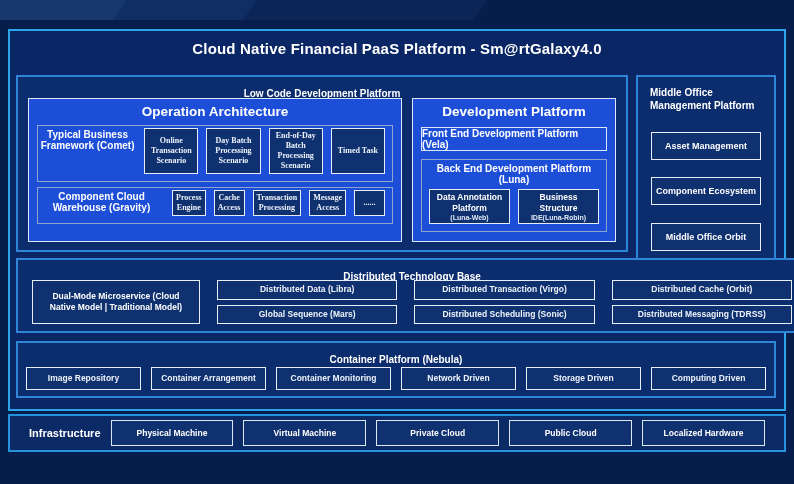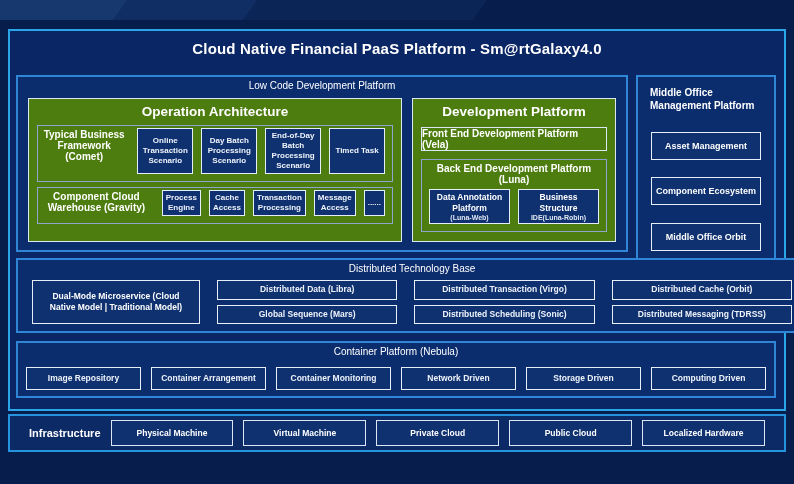--- a/index.html
+++ b/index.html
@@ -16,39 +16,39 @@
   .shape2 { position:absolute; left:120px; top:0; width:170px; height:20px; background:#102e63; transform:skewX(-35deg); }
   .shape3 { position:absolute; left:250px; top:0; width:230px; height:20px; background:#0c2557; transform:skewX(-35deg); }
 
   .main-container {
     position:absolute; left:8px; top:29px; width:778px; height:382px;
     border:2px solid #2aa6e8; background:#0a2664;
   }
   .main-title { text-align:center; margin-top:9px; font-size:15px; font-weight:bold; letter-spacing:.2px; }
 
   .panel { position:absolute; border:2px solid #2f86d6; background:#0b2c6d; }
-  .panel-label { font-size:10px; font-weight:normal; text-align:center; padding-top:3px; }
+  .panel-label { font-size:10px; font-weight:bold; text-align:center; padding-top:11px; }
 
   .lowcode { left:6px; top:44px; width:612px; height:177px; }
   .lc-body { position:absolute; left:10px; top:21px; right:10px; bottom:8px; display:flex; gap:10px; }
 
-  .white-box { border:1px solid #dde6f4; background:#4d7c0f; }
+  .white-box { border:1px solid #dde6f4; background:#1d4ed8; }
   .mid-box { border:1px solid #8ea6cf; }
   .leaf {
     border:1px solid #e8eef8; background:#0f316f;
     display:flex; align-items:center; justify-content:center; text-align:center;
     font-size:8px; font-weight:bold; color:#eef3fb; line-height:1.25; padding:2px 3px;
   }
 
   .op-arch { flex:0 0 374px; display:flex; flex-direction:column; }
   .big-title { text-align:center; font-size:13.5px; font-weight:bold; padding:5px 0 6px; }
   .framework { margin:0 8px; display:flex; flex-direction:row; }
   .framework + .framework { margin-top:5px; }
   .mid-label { font-size:10px; font-weight:bold; text-align:center; padding:3px 0 2px; }
-  .mid-items { display:flex; gap:8px; padding:2px 7px 7px; }
+  .mid-items { display:flex; gap:8px; padding:2px 7px 7px;font-family:Liberation Serif, serif; }
   .mid-items .leaf { flex:1; min-height:24px; }
 
   .dev-plat { flex:1; display:flex; flex-direction:column; }
   .fe-box { margin:2px 8px 0; height:28px; display:flex; align-items:center; justify-content:center;
             font-size:10px; font-weight:bold; }
   .be-box { margin:8px 8px 9px; flex:1; display:flex; flex-direction:column; }
   .be-items { display:flex; gap:8px; padding:2px 7px 7px; flex:1; }
   .be-leaf { flex:1; display:flex; flex-direction:column; align-items:center; justify-content:center;
              border:1px solid #e8eef8; background:#0f316f; text-align:center; padding:2px; }
   .be-name { font-size:8.5px; font-weight:bold; line-height:1.3; }

